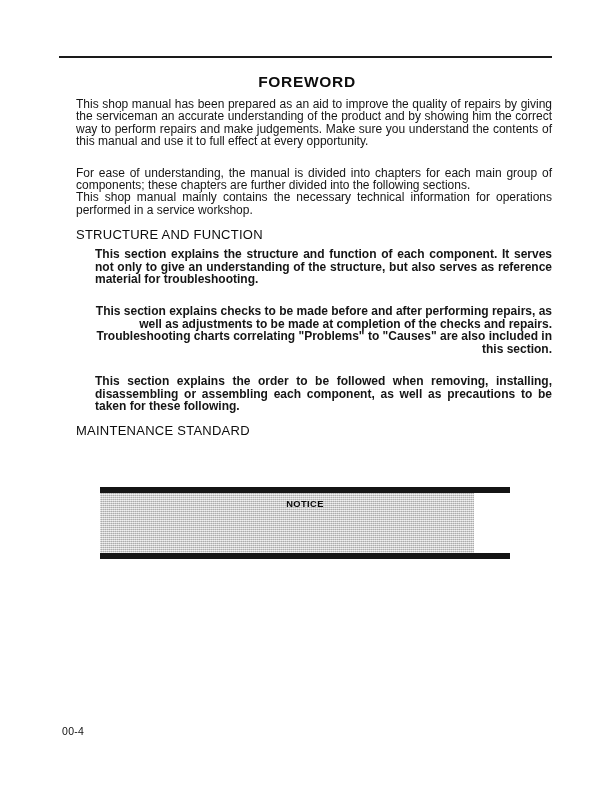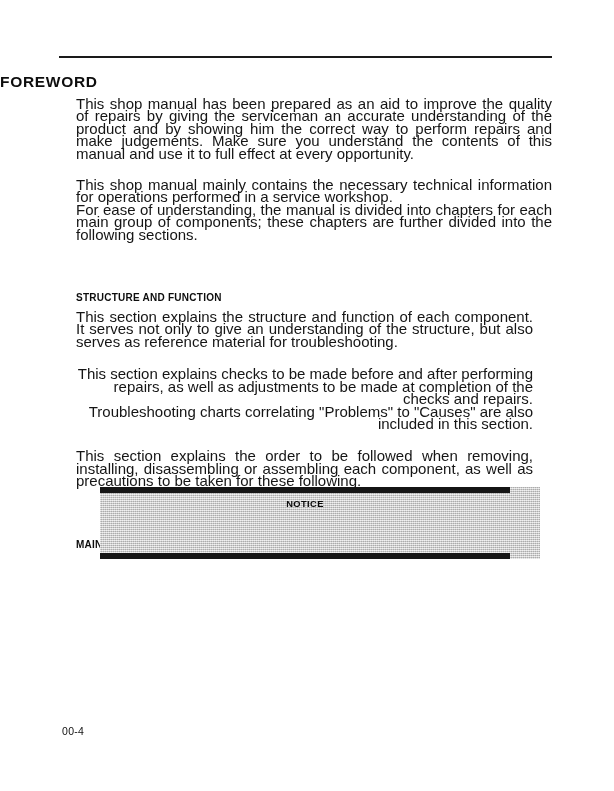--- a/index.html
+++ b/index.html
@@ -32,73 +32,74 @@
     height: 2px;
     background: #1a1a1a;
   }
 
   
   .doc-title {
     position: absolute;
     left: 0;
     top: 73px;
     width: 614px;
-    text-align: left;
+    text-align: center;
     font-size: 15.5px;
     font-weight: bold;
     letter-spacing: 0.7px;
     color: #0d0d0d;
   }
 
   
   .content {
     position: absolute;
     left: 76px;
     top: 98px;
     width: 476px;
   }
 
   p, h2 {
     margin: 0;
   }
 
   .para {
-    font-size: 15px;
+    font-size: 12px;
     line-height: 12.4px;
     text-align: justify;
     color: #151515;
     margin: 0;
   }
   .para-loose {
     text-align: right;
   }
 
   .block-gap-lg { height: 19px; }
   .block-gap-md { height: 13px; }
   .block-gap-sm { height: 7px; }
 
   .section-head {
-    font-size: 10px;
-    font-weight: bold;
+    font-size: 13px;
+    font-weight: normal;
     letter-spacing: 0.25px;
     color: #0d0d0d;
     line-height: 12px;
-    margin-top: 38px;
   }
 
   .indent {
+    margin-left: 19px;
     width: 457px;
+    font-weight: bold;
   }
 
   
   .notice {
     position: absolute;
     left: 100px;
     top: 487px;
-    width: 440px;
+    width: 374px;
     height: 72px;
     background:
       repeating-linear-gradient(0deg,
         rgba(255,255,255,0.55) 0px,
         rgba(255,255,255,0.55) 1px,
         rgba(150,150,150,0.30) 1px,
         rgba(150,150,150,0.30) 2px),
       repeating-linear-gradient(90deg,
         rgba(255,255,255,0.45) 0px,
         rgba(255,255,255,0.45) 1px,
@@ -161,22 +162,22 @@
   <div class="top-rule"></div>
 
   <div class="doc-title">FOREWORD</div>
 
   <div class="content">
 
     <p class="para">This shop manual has been prepared as an aid to improve the quality of repairs by giving the serviceman an accurate understanding of the product and by showing him the correct way to perform repairs and make judgements. Make sure you  understand the contents of this manual and use it to full effect at every opportunity.</p>
 
     <div class="block-gap-lg"></div>
 
+    <p class="para">For ease of understanding, the manual is divided into chapters for each main group of components; these chapters are further divided into the following sections.</p>
     <p class="para">This shop manual mainly contains the necessary technical information for operations performed in a service workshop.</p>
-    <p class="para">For ease of understanding, the manual is divided into chapters for each main group of components; these chapters are further divided into the following sections.</p>
 
     <div class="block-gap-md"></div>
 
     <h2 class="section-head">STRUCTURE AND FUNCTION</h2>
     <div class="block-gap-sm"></div>
     <p class="para indent">This section explains the structure and function of each component. It serves not only to give an understanding of the structure, but also serves as reference material for troubleshooting.</p>
 
     <div class="block-gap-md"></div>
 
     <div class="block-gap-sm"></div>

